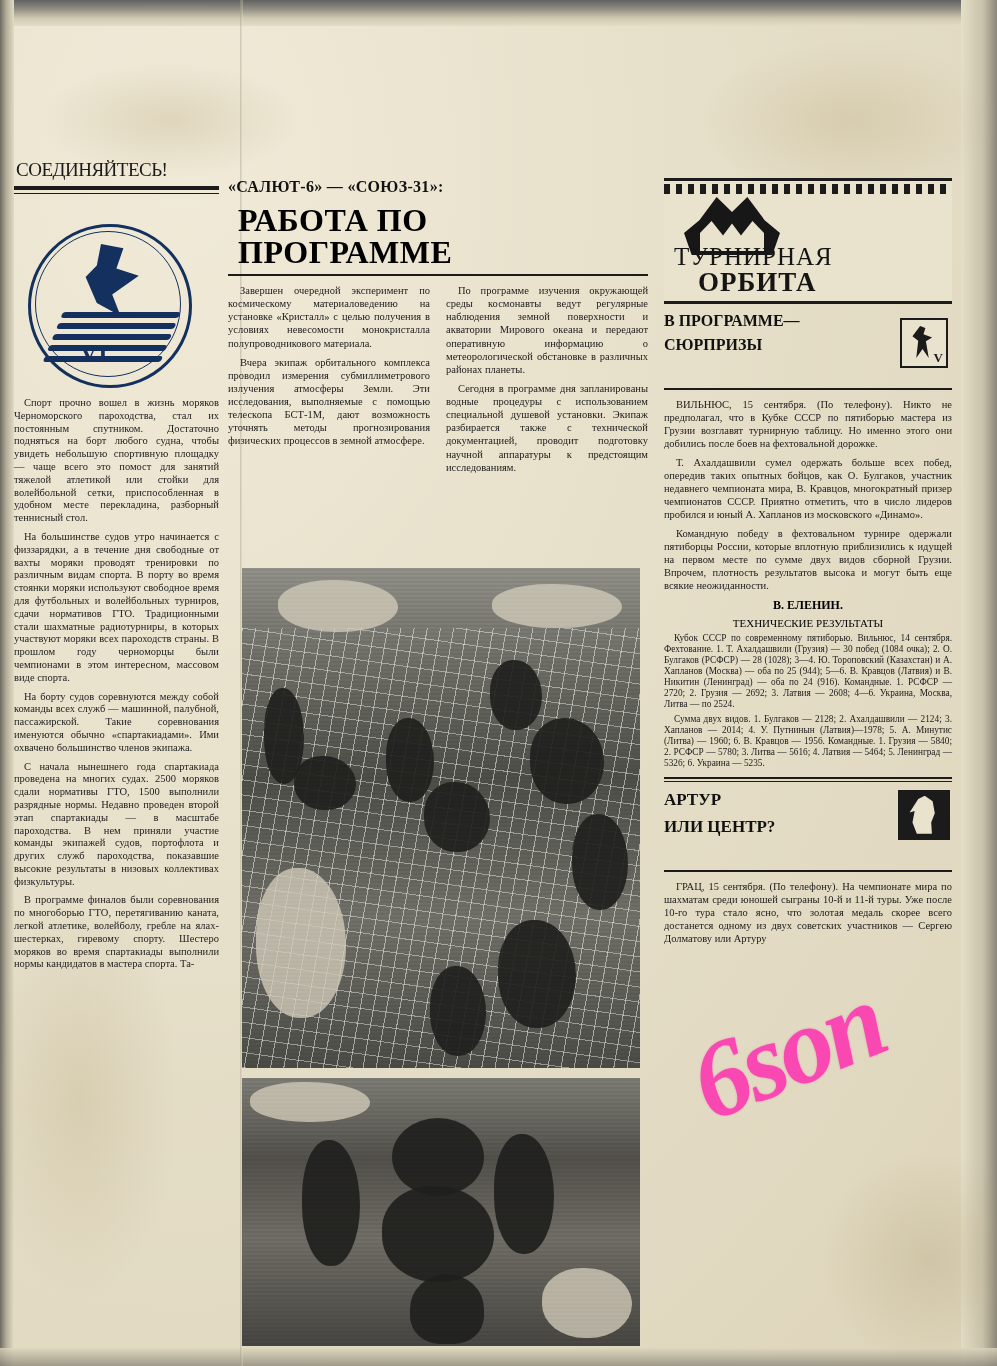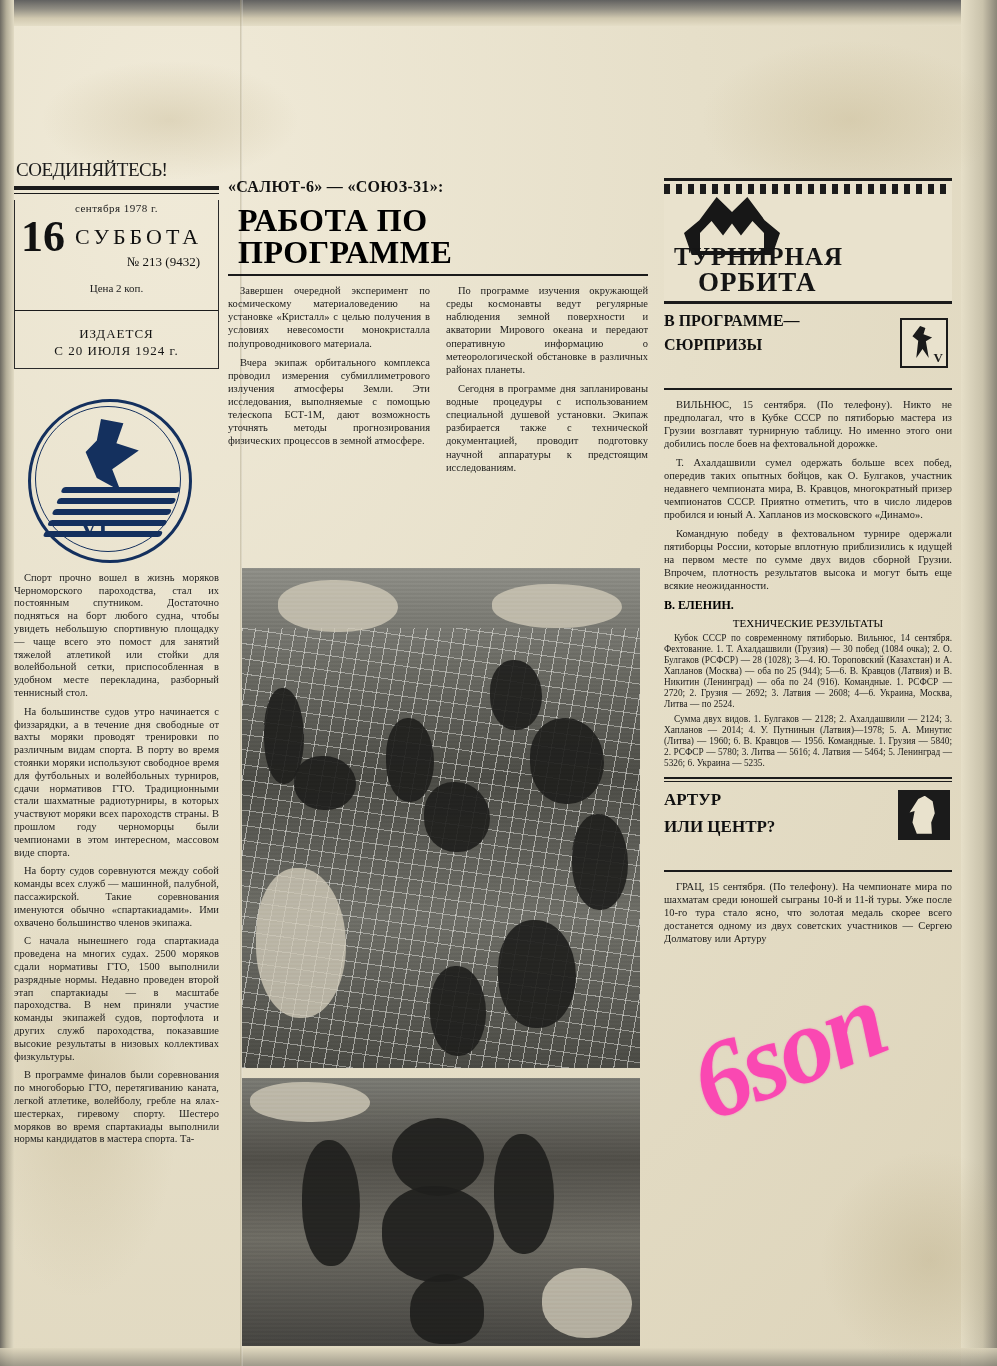--- a/index.html
+++ b/index.html
@@ -215,21 +215,21 @@
     position: absolute; left: 20px; top: 16px; width: 96px; height: 58px;
     background: #171717;
     clip-path: polygon(8% 100%, 0% 62%, 16% 40%, 34% 0%, 50% 26%, 66% 0%, 84% 40%, 100% 62%, 92% 100%);
   }
   .orb-logo-inner {
     position: absolute; left: 36px; top: 40px; width: 64px; height: 30px;
     background: #e9e2cd;
     clip-path: polygon(0 40%, 18% 0, 36% 48%, 50% 8%, 64% 48%, 82% 0, 100% 40%, 100% 100%, 0 100%);
   }
   .orb-t1 {
-    position: absolute; left: 10px; top: 62px; font-size: 25px; font-weight: bold;
+    position: absolute; left: 10px; top: 62px; font-size: 25px; font-weight: normal;
     letter-spacing: 1px; color: #151515;
   }
   .orb-t2 {
     position: absolute; left: 34px; top: 86px; font-size: 27px; font-weight: bold;
     letter-spacing: 1px; color: #151515;
   }
   .section-head {
     font-size: 16px; font-weight: bold; color: #111; line-height: 1.15; margin: 8px 0 2px 0;
   }
   .section-rule { height: 2px; background: #1b1b1b; margin: 6px 0 8px 0; }
@@ -242,21 +242,21 @@
     background: #1b1b1b;
     clip-path: polygon(38% 0, 60% 6%, 52% 26%, 88% 36%, 62% 48%, 74% 100%, 48% 72%, 22% 100%, 30% 46%, 6% 32%);
   }
   .icon-letter {
     position: absolute; right: 3px; bottom: 0px; font-size: 13px; font-weight: bold; color: #1b1b1b;
   }
   .right-text {
     font-size: 10.5px; line-height: 1.24; text-align: justify; color: #1b1b1b; hyphens: auto;
   }
   .right-text p { margin: 0 0 6px 0; text-indent: 12px; }
-  .byline { font-weight: bold; font-size: 12px; text-align: left; margin: 6px 0 4px 0; }
+  .byline { font-weight: bold; font-size: 12px; text-align: center; margin: 6px 0 4px 0; }
   .subhead-bold { font-weight: normal; font-size: 11px; }
   .results {
     font-size: 9.3px; line-height: 1.18; text-align: justify; color: #1b1b1b; hyphens: auto;
   }
   .results p { margin: 0 0 4px 0; text-indent: 10px; }
   .dbl-rule { border-top: 2px solid #1b1b1b; border-bottom: 1px solid #1b1b1b; height: 2px; margin: 8px 0; }
 
   .knight-box {
     position: absolute; right: 2px; width: 52px; height: 50px; background: #1b1b1b;
   }
@@ -295,36 +295,20 @@
   <div class="stain" style="left:700px;top:40px;width:300px;height:160px;background:radial-gradient(ellipse,rgba(195,180,140,.4),transparent 70%);"></div>
   <div class="stain" style="left:820px;top:1150px;width:220px;height:220px;background:radial-gradient(ellipse,rgba(180,165,125,.35),transparent 70%);"></div>
   <div class="stain" style="left:-20px;top:900px;width:200px;height:400px;background:radial-gradient(ellipse,rgba(185,170,130,.3),transparent 70%);"></div>
 
   <div class="col-left">
 
     <div class="masthead-slogan">СОЕДИНЯЙТЕСЬ!</div>
     <div class="rule-thick"></div>
     <div class="rule-thin"></div>
 
-    <div class="left-frame">
-      <div class="datebox">
-        <div class="month">сентября 1978 г.</div>
-        <div class="dayrow">
-          <span class="day">16</span>
-          <span class="weekday">СУББОТА</span>
-        </div>
-        <div class="issue">№ 213 (9432)</div>
-        <div class="price">Цена 2 коп.</div>
-      </div>
-      <div class="box-line"></div>
-      <div class="published">
-        <div>ИЗДАЕТСЯ</div>
-        <div>С 20 ИЮЛЯ 1924 г.</div>
-      </div>
-    </div>
 
     <div class="emblem">
       <div class="ring"></div>
       <div class="ring2"></div>
       <div class="torch"></div>
       <div class="stripes">
         <div></div>
           <div></div>
           <div></div>
           <div></div>

